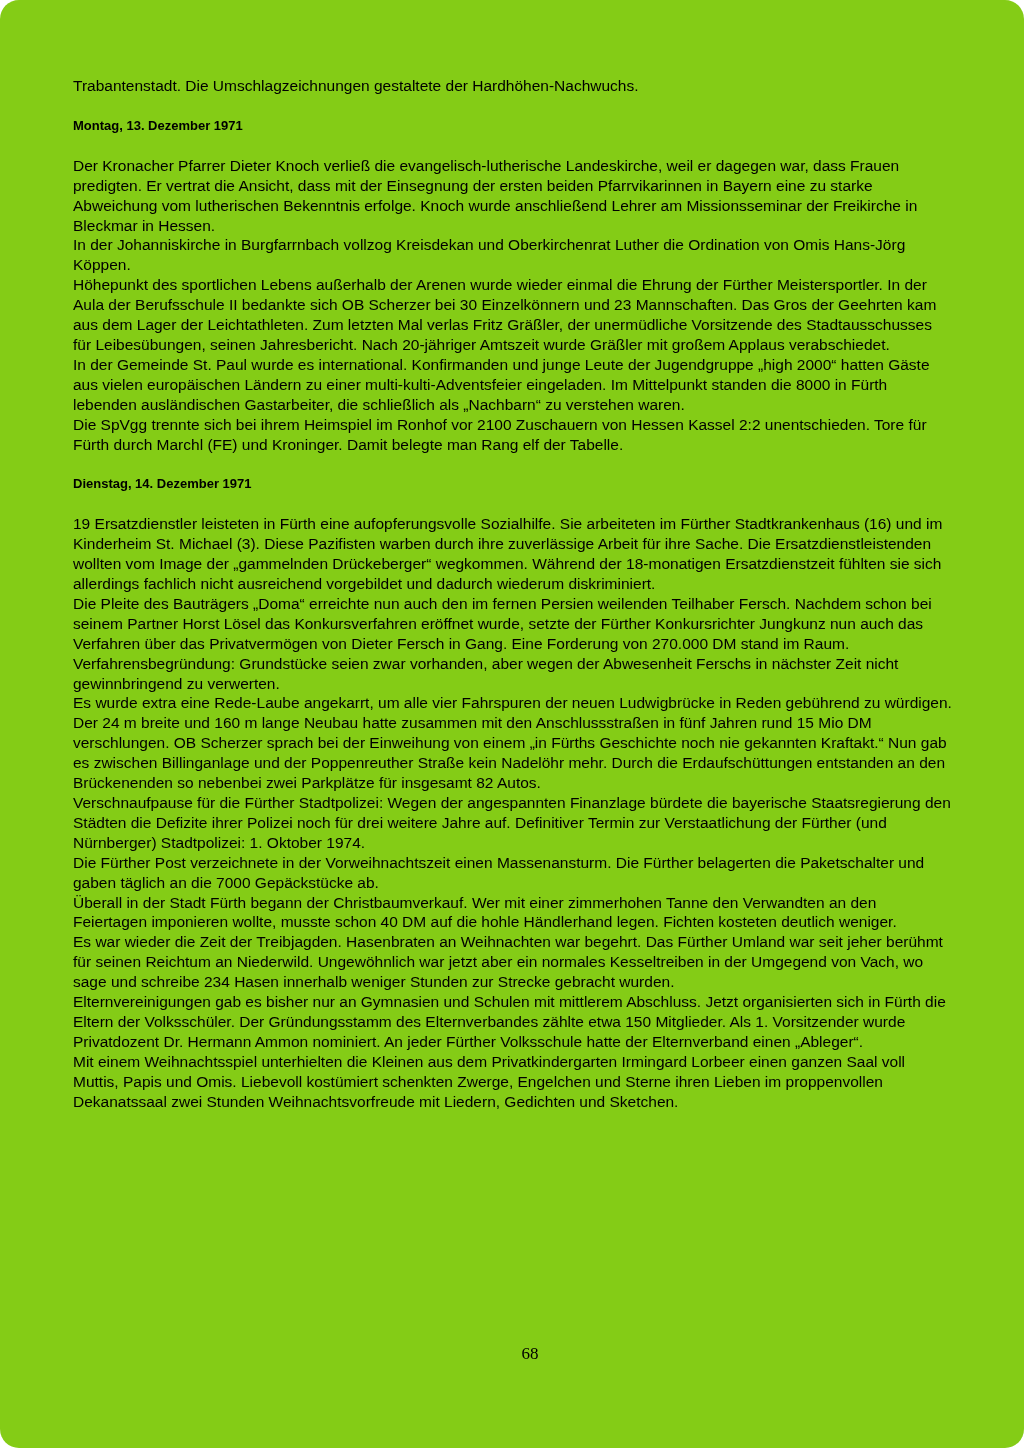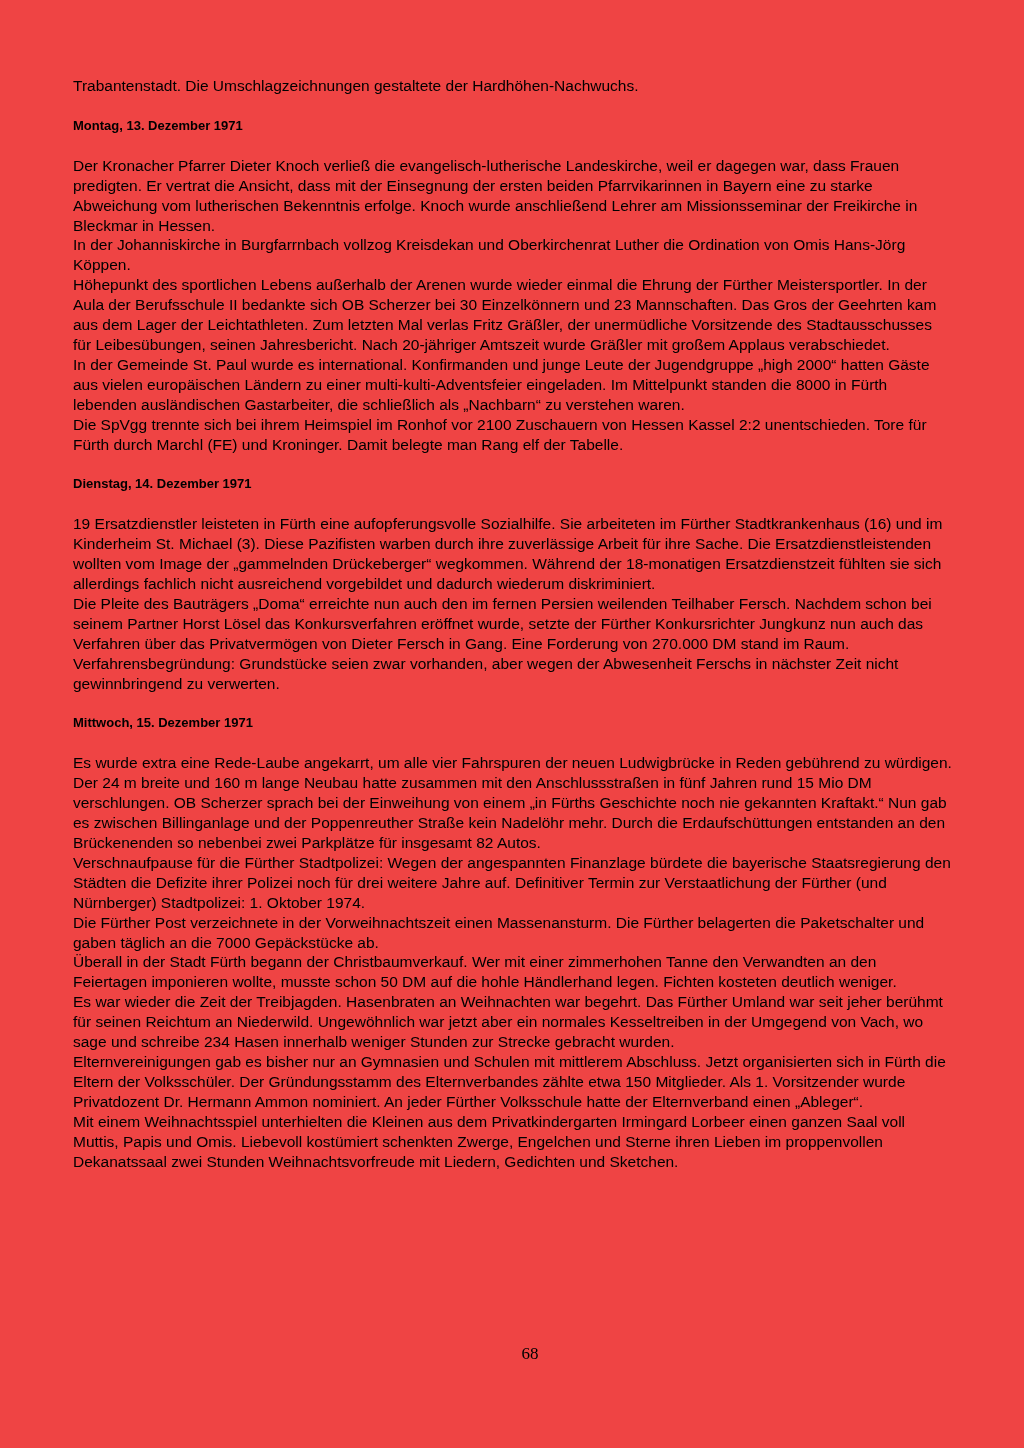--- a/index.html
+++ b/index.html
@@ -6,27 +6,28 @@
   html, body {
     margin: 0;
     padding: 0;
     background: #ffffff;
   }
   .page {
     position: relative;
     width: 1024px;
     height: 1448px;
     box-sizing: border-box;
-    background: #ef4444;
+    background: #84cc16;
     color: #000000;
     padding: 76px 72px 0 73px;
     font-family: "Liberation Sans", "DejaVu Sans", sans-serif;
     font-size: 15.5px;
     line-height: 19.9px;
     overflow: hidden;
+    border-radius: 19px;
   }
   .para {
     margin: 0;
   }
   .day-heading {
     font-size: 13px;
     font-weight: bold;
     margin: 20px 0 20px 0;
     line-height: 19.9px;
   }
@@ -51,24 +52,23 @@
   <div id="sections">
       <h2 class="day-heading">Montag, 13. Dezember 1971</h2>
       <p class="para">Der Kronacher Pfarrer Dieter Knoch verließ die evangelisch-lutherische Landeskirche, weil er dagegen war, dass Frauen predigten. Er vertrat die Ansicht, dass mit der Einsegnung der ersten beiden Pfarrvikarinnen in Bayern eine zu starke Abweichung vom lutherischen Bekenntnis erfolge. Knoch wurde anschließend Lehrer am Missionsseminar der Freikirche in Bleckmar in Hessen.</p>
       <p class="para">In der Johanniskirche in Burgfarrnbach vollzog Kreisdekan und Oberkirchenrat Luther die Ordination von Omis Hans-Jörg Köppen.</p>
       <p class="para">Höhepunkt des sportlichen Lebens außerhalb der Arenen wurde wieder einmal die Ehrung der Fürther Meistersportler. In der Aula der Berufsschule II bedankte sich OB Scherzer bei 30 Einzelkönnern und 23 Mannschaften. Das Gros der Geehrten kam aus dem Lager der Leichtathleten. Zum letzten Mal verlas Fritz Gräßler, der unermüdliche Vorsitzende des Stadtausschusses für Leibesübungen, seinen Jahresbericht. Nach 20-jähriger Amtszeit wurde Gräßler mit großem Applaus verabschiedet.</p>
       <p class="para">In der Gemeinde St. Paul wurde es international. Konfirmanden und junge Leute der Jugendgruppe „high 2000“ hatten Gäste aus vielen europäischen Ländern zu einer multi-kulti-Adventsfeier eingeladen. Im Mittelpunkt standen die 8000 in Fürth lebenden ausländischen Gastarbeiter, die schließlich als „Nachbarn“ zu verstehen waren.</p>
       <p class="para">Die SpVgg trennte sich bei ihrem Heimspiel im Ronhof vor 2100 Zuschauern von Hessen Kassel 2:2 unentschieden. Tore für Fürth durch Marchl (FE) und Kroninger. Damit belegte man Rang elf der Tabelle.</p>
       <h2 class="day-heading">Dienstag, 14. Dezember 1971</h2>
       <p class="para">19 Ersatzdienstler leisteten in Fürth eine aufopferungsvolle Sozialhilfe. Sie arbeiteten im Fürther Stadtkrankenhaus (16) und im Kinderheim St. Michael (3). Diese Pazifisten warben durch ihre zuverlässige Arbeit für ihre Sache. Die Ersatzdienstleistenden wollten vom Image der „gammelnden Drückeberger“ wegkommen. Während der 18-monatigen Ersatzdienstzeit fühlten sie sich allerdings fachlich nicht ausreichend vorgebildet und dadurch wiederum diskriminiert.</p>
       <p class="para">Die Pleite des Bauträgers „Doma“ erreichte nun auch den im fernen Persien weilenden Teilhaber Fersch. Nachdem schon bei seinem Partner Horst Lösel das Konkursverfahren eröffnet wurde, setzte der Fürther Konkursrichter Jungkunz nun auch das Verfahren über das Privatvermögen von Dieter Fersch in Gang. Eine Forderung von 270.000 DM stand im Raum. Verfahrensbegründung: Grundstücke seien zwar vorhanden, aber wegen der Abwesenheit Ferschs in nächster Zeit nicht gewinnbringend zu verwerten.</p>
-      <h2 class="day-heading">Mittwoch, 15. Dezember 1971</h2>
       <p class="para">Es wurde extra eine Rede-Laube angekarrt, um alle vier Fahrspuren der neuen Ludwigbrücke in Reden gebührend zu würdigen. Der 24 m breite und 160 m lange Neubau hatte zusammen mit den Anschlussstraßen in fünf Jahren rund 15 Mio DM verschlungen. OB Scherzer sprach bei der Einweihung von einem „in Fürths Geschichte noch nie gekannten Kraftakt.“ Nun gab es zwischen Billinganlage und der Poppenreuther Straße kein Nadelöhr mehr. Durch die Erdaufschüttungen entstanden an den Brückenenden so nebenbei zwei Parkplätze für insgesamt 82 Autos.</p>
       <p class="para">Verschnaufpause für die Fürther Stadtpolizei: Wegen der angespannten Finanzlage bürdete die bayerische Staatsregierung den Städten die Defizite ihrer Polizei noch für drei weitere Jahre auf. Definitiver Termin zur Verstaatlichung der Fürther (und Nürnberger) Stadtpolizei: 1. Oktober 1974.</p>
       <p class="para">Die Fürther Post verzeichnete in der Vorweihnachtszeit einen Massenansturm. Die Fürther belagerten die Paketschalter und gaben täglich an die 7000 Gepäckstücke ab.</p>
-      <p class="para">Überall in der Stadt Fürth begann der Christbaumverkauf. Wer mit einer zimmerhohen Tanne den Verwandten an den Feiertagen imponieren wollte, musste schon 50 DM auf die hohle Händlerhand legen. Fichten kosteten deutlich weniger.</p>
+      <p class="para">Überall in der Stadt Fürth begann der Christbaumverkauf. Wer mit einer zimmerhohen Tanne den Verwandten an den Feiertagen imponieren wollte, musste schon 40 DM auf die hohle Händlerhand legen. Fichten kosteten deutlich weniger.</p>
       <p class="para">Es war wieder die Zeit der Treibjagden. Hasenbraten an Weihnachten war begehrt. Das Fürther Umland war seit jeher berühmt für seinen Reichtum an Niederwild. Ungewöhnlich war jetzt aber ein normales Kesseltreiben in der Umgegend von Vach, wo sage und schreibe 234 Hasen innerhalb weniger Stunden zur Strecke gebracht wurden.</p>
       <p class="para">Elternvereinigungen gab es bisher nur an Gymnasien und Schulen mit mittlerem Abschluss. Jetzt organisierten sich in Fürth die Eltern der Volksschüler. Der Gründungsstamm des Elternverbandes zählte etwa 150 Mitglieder. Als 1. Vorsitzender wurde Privatdozent Dr. Hermann Ammon nominiert. An jeder Fürther Volksschule hatte der Elternverband einen „Ableger“.</p>
       <p class="para">Mit einem Weihnachtsspiel unterhielten die Kleinen aus dem Privatkindergarten Irmingard Lorbeer einen ganzen Saal voll Muttis, Papis und Omis. Liebevoll kostümiert schenkten Zwerge, Engelchen und Sterne ihren Lieben im proppenvollen Dekanatssaal zwei Stunden Weihnachtsvorfreude mit Liedern, Gedichten und Sketchen.</p>
     </div>
 
   <div class="page-number">68</div>
 </div>
 
 </body></html>

